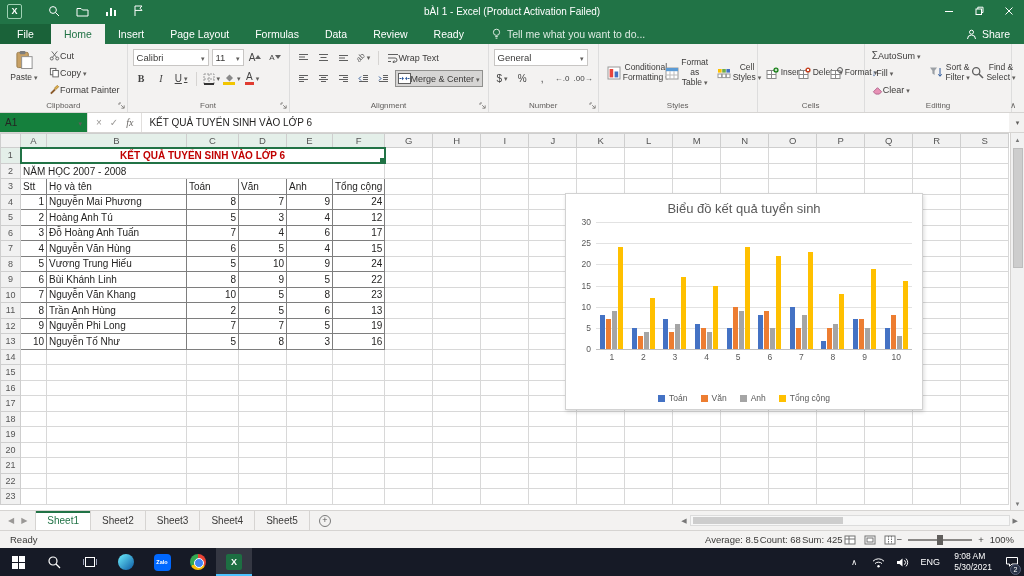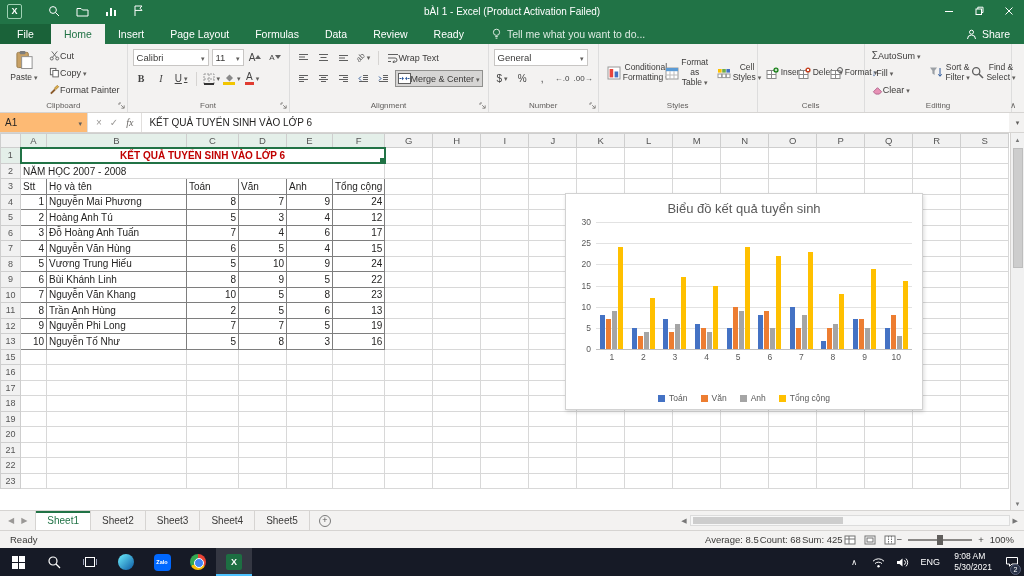--- a/index.html
+++ b/index.html
@@ -41,21 +41,21 @@
 .b-under{text-decoration:underline}
 .acolor{line-height:1;border-bottom:3px solid #e03c31;padding:0 1px}
 .afill{line-height:1;border-bottom:3px solid #f2c500;padding:0 1px}
 .orient{display:inline-block;transform:rotate(-45deg);font-size:8px;color:#5f5f5f}
 .num2{font-size:8px;color:#444;letter-spacing:0}
 .edit{display:flex;gap:4px}
 .estack{display:flex;flex-direction:column;justify-content:center}
 .ribcollapse{position:absolute;right:8px;bottom:2px;font-size:8px;color:#605e5c}
 
 .fbar{height:20px;display:flex;background:#f3f2f1;border-bottom:1px solid #d6d4d2;flex:0 0 auto}
-.namebox{width:88px;background:#fdba74;border-right:1px solid #e1dfdd;display:flex;align-items:center;padding:0 5px;font-size:10px}
+.namebox{width:88px;background:#15803d;border-right:1px solid #e1dfdd;display:flex;align-items:center;padding:0 5px;font-size:10px}
 .nbdd{margin-left:auto}
 .fxbtns{display:flex;align-items:center;gap:8px;background:#fff;padding:0 8px;border-right:1px solid #e1dfdd;color:#9a9896;font-size:10px}
 .fx{font-style:italic;font-family:"Liberation Serif",serif;color:#6a6865}
 .finput{flex:1;background:#fff;display:flex;align-items:center;padding:0 7px;font-size:10px}
 .fexp{width:15px;display:flex;align-items:center;justify-content:center;background:#f3f2f1;color:#888}
 
 .gridarea{flex:1;position:relative;display:flex;overflow:hidden;background:#fff}
 .gridscroll{flex:1;overflow:hidden}
 table.grid{border-collapse:collapse;table-layout:fixed}
 .grid th,.grid td{border:1px solid #d8d8d8;height:15.5px;padding:0 2px;font-size:10px;font-weight:normal;overflow:hidden;white-space:nowrap;text-align:left;vertical-align:middle}
@@ -854,20 +854,42 @@
               <td></td>
             </tr>
             <tr>
               <th>13</th>
               <td class="b num">10</td>
               <td class="b">Nguyễn Tố Như</td>
               <td class="b num">5</td>
               <td class="b num">8</td>
               <td class="b num">3</td>
               <td class="b num">16</td>
+              <td></td>
+              <td></td>
+              <td></td>
+              <td></td>
+              <td></td>
+              <td></td>
+              <td></td>
+              <td></td>
+              <td></td>
+              <td></td>
+              <td></td>
+              <td></td>
+              <td></td>
+            </tr>
+            <tr>
+              <th>14</th>
+              <td></td>
+              <td></td>
+              <td></td>
+              <td></td>
+              <td></td>
+              <td></td>
               <td></td>
               <td></td>
               <td></td>
               <td></td>
               <td></td>
               <td></td>
               <td></td>
               <td></td>
               <td></td>
               <td></td>

